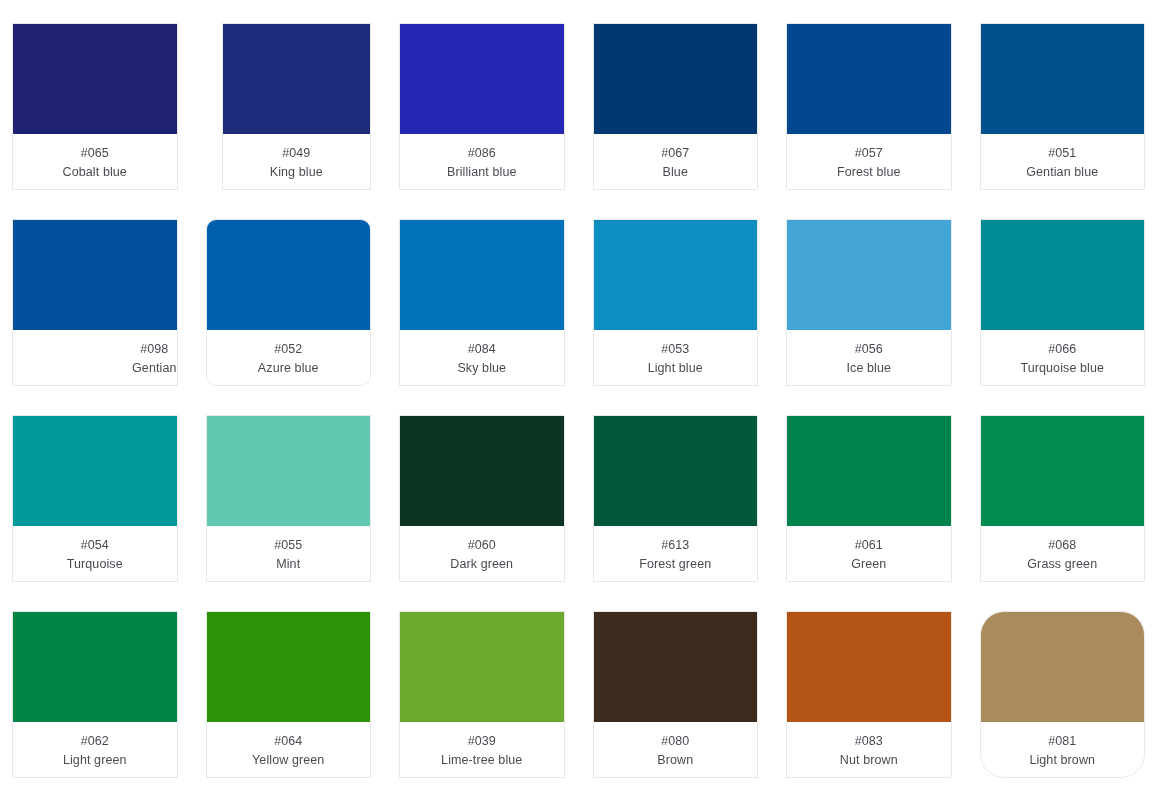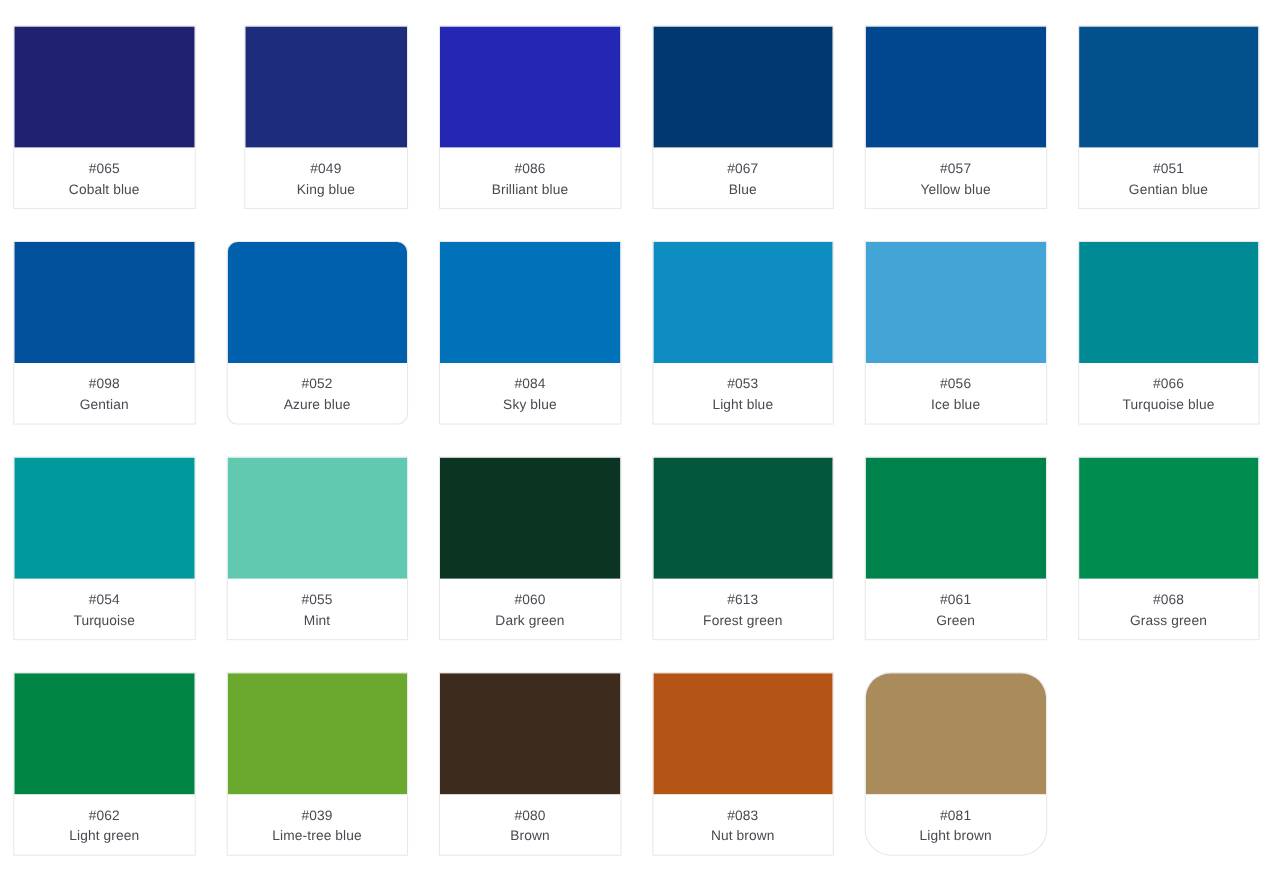--- a/index.html
+++ b/index.html
@@ -93,31 +93,31 @@
       <div class="swatch-color" style="background: rgb(0, 56, 111);"></div>
       <div class="swatch-label">
         <span class="swatch-code">#067</span>
         <span class="swatch-name">Blue</span>
       </div>
     </div>
     <div class="swatch-card" style="border-color: rgb(233, 233, 233);">
       <div class="swatch-color" style="background: rgb(0, 71, 143);"></div>
       <div class="swatch-label">
         <span class="swatch-code">#057</span>
-        <span class="swatch-name">Yellow blue</span>
+        <span class="swatch-name">Forest blue</span>
       </div>
     </div>
     <div class="swatch-card" style="border-color: rgb(233, 233, 233);">
       <div class="swatch-color" style="background: rgb(3, 81, 140);"></div>
       <div class="swatch-label">
         <span class="swatch-code">#051</span>
         <span class="swatch-name">Gentian blue</span>
       </div>
     </div>
-    <div class="swatch-card" style="border-color: rgb(233, 233, 233);">
+    <div class="swatch-card" style="border-color: rgb(233, 233, 233); align-items: flex-end;">
       <div class="swatch-color" style="background: rgb(0, 80, 155);"></div>
       <div class="swatch-label">
         <span class="swatch-code">#098</span>
         <span class="swatch-name">Gentian</span>
       </div>
     </div>
     <div class="swatch-card" style="border-color: rgb(233, 233, 233); border-radius: 10px;">
       <div class="swatch-color" style="background: rgb(0, 96, 173);"></div>
       <div class="swatch-label">
         <span class="swatch-code">#052</span>
@@ -195,20 +195,27 @@
       </div>
     </div>
     <div class="swatch-card" style="border-color: rgb(233, 233, 233);">
       <div class="swatch-color" style="background: rgb(0, 133, 68);"></div>
       <div class="swatch-label">
         <span class="swatch-code">#062</span>
         <span class="swatch-name">Light green</span>
       </div>
     </div>
     <div class="swatch-card" style="border-color: rgb(233, 233, 233);">
+      <div class="swatch-color" style="background: rgb(43, 148, 6);"></div>
+      <div class="swatch-label">
+        <span class="swatch-code">#064</span>
+        <span class="swatch-name">Yellow green</span>
+      </div>
+    </div>
+    <div class="swatch-card" style="border-color: rgb(233, 233, 233);">
       <div class="swatch-color" style="background: rgb(106, 169, 46);"></div>
       <div class="swatch-label">
         <span class="swatch-code">#039</span>
         <span class="swatch-name">Lime-tree blue</span>
       </div>
     </div>
     <div class="swatch-card" style="border-color: rgb(233, 233, 233);">
       <div class="swatch-color" style="background: rgb(61, 43, 29);"></div>
       <div class="swatch-label">
         <span class="swatch-code">#080</span>

